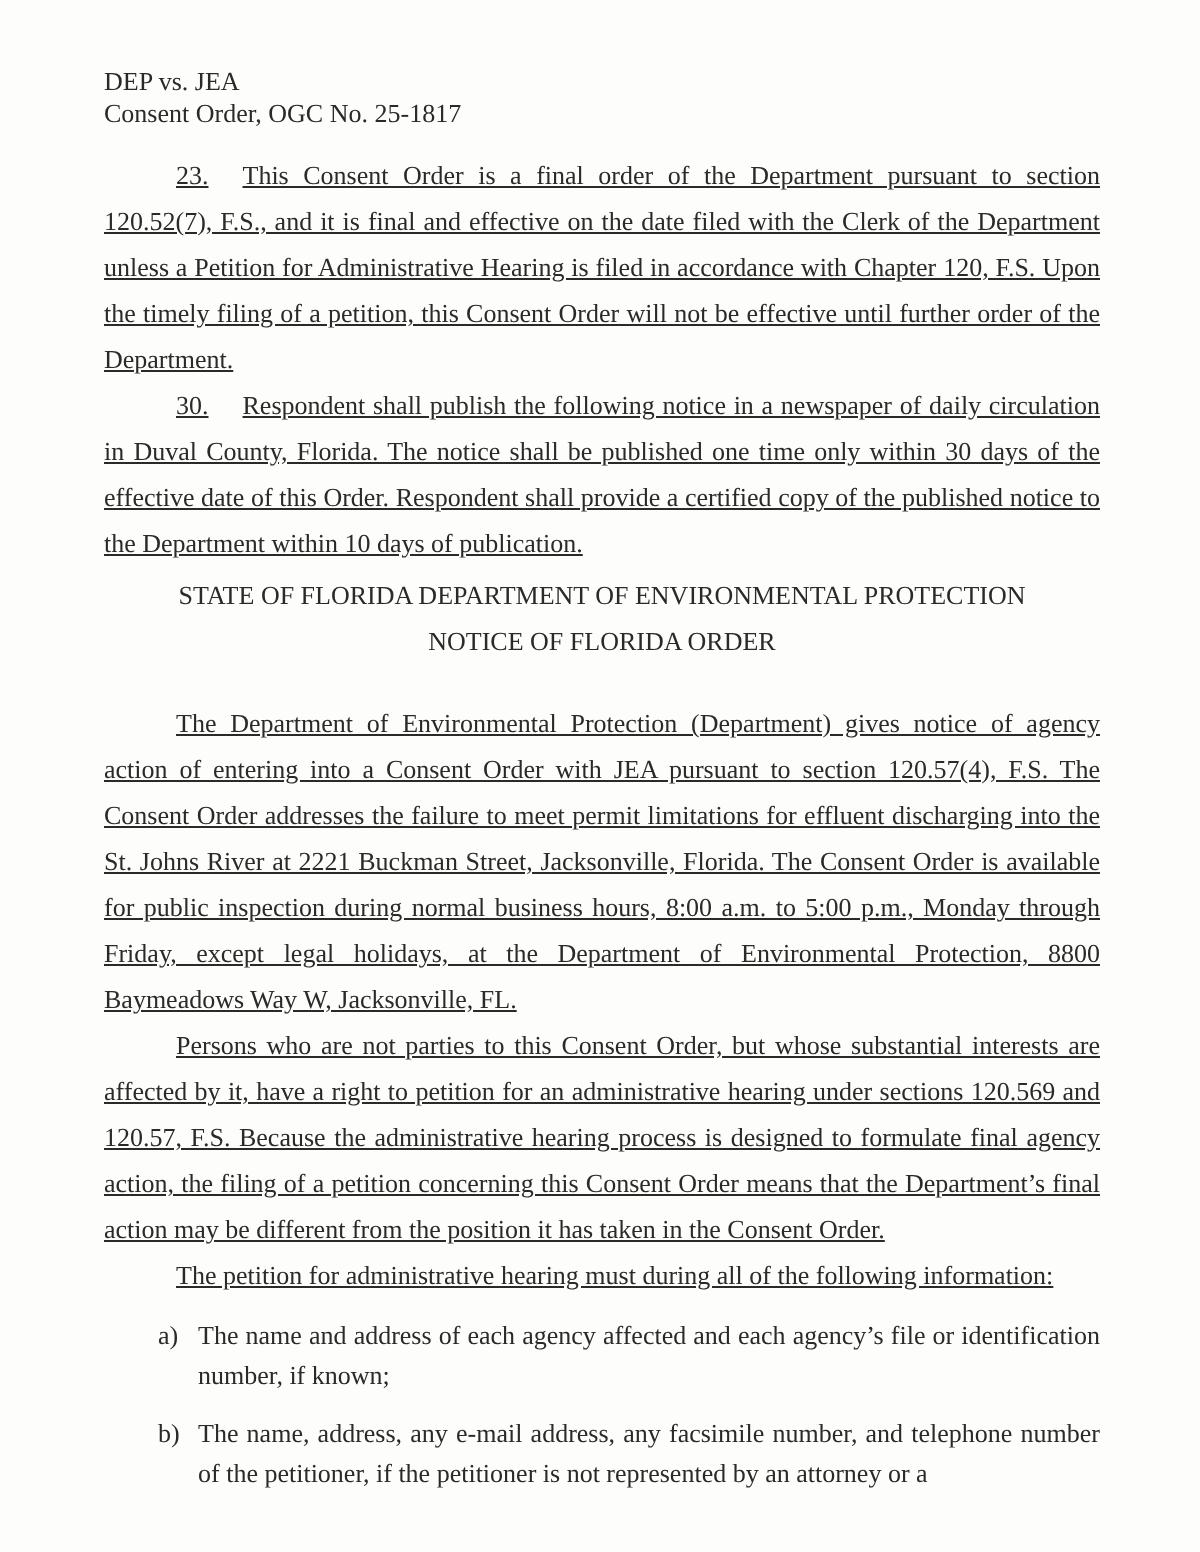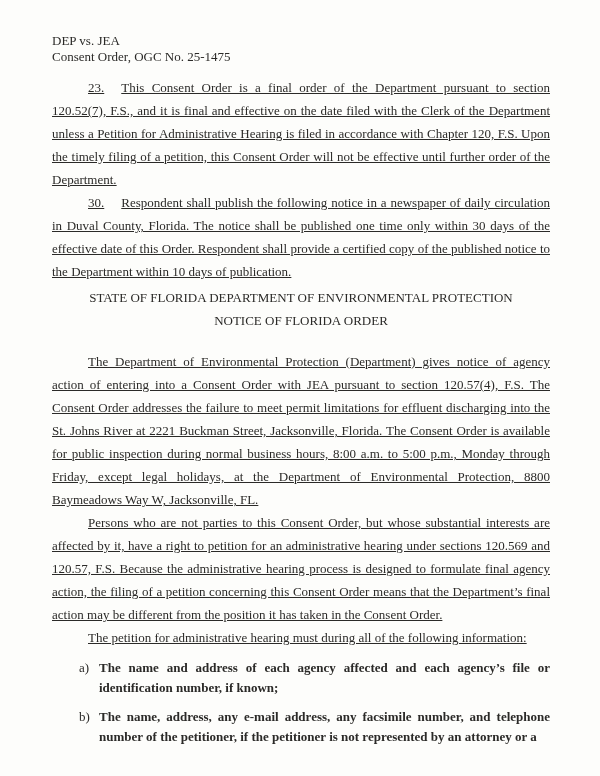--- a/index.html
+++ b/index.html
@@ -54,31 +54,30 @@
     display: flex;
     line-height: 20px;
     margin-top: 9px;
   }
   .petition-item .marker {
     flex: 0 0 20px;
   }
   .petition-item .item-text {
     flex: 1;
     text-align: justify;
-    font-weight: bold;
   }
 </style>
 </head>
 <body>
 
 <div class="page">
 
   <div class="doc-header">
     <div>DEP vs. JEA</div>
-    <div>Consent Order, OGC No. 25-1475</div>
+    <div>Consent Order, OGC No. 25-1817</div>
   </div>
 
   <p class="body-para"><span class="para-number">23.</span><span>This Consent Order is a final order of the Department pursuant to section 120.52(7), F.S., and it is final and effective on the date filed with the Clerk of the Department unless a Petition for Administrative Hearing is filed in accordance with Chapter 120, F.S.  Upon the timely filing of a petition, this Consent Order will not be effective until further order of the Department.</span></p>
 
   <p class="body-para"><span class="para-number">30.</span><span>Respondent shall publish the following notice in a newspaper of daily circulation in Duval County, Florida.  The notice shall be published one time only within 30 days of the effective date of this Order.  Respondent shall provide a certified copy of the published notice to the Department within 10 days of publication.</span></p>
 
   <div class="headings">
     <div><span class="heading-line">STATE OF FLORIDA DEPARTMENT OF ENVIRONMENTAL PROTECTION</span></div>
     <div><span class="heading-line">NOTICE OF FLORIDA ORDER</span></div>
   </div>

